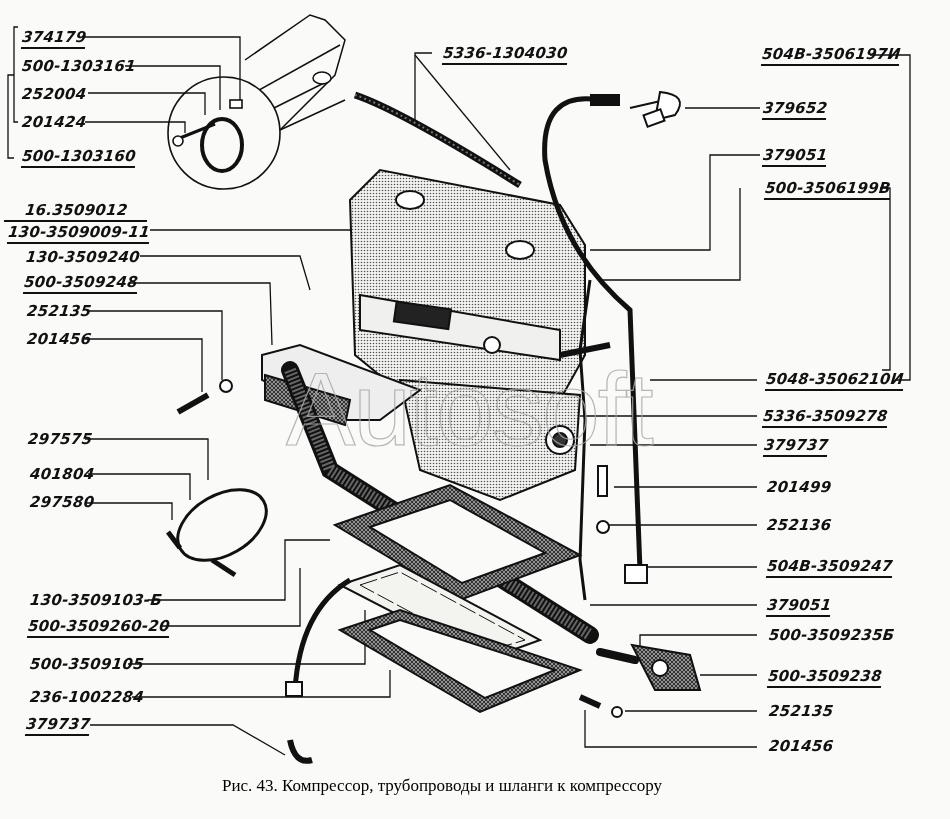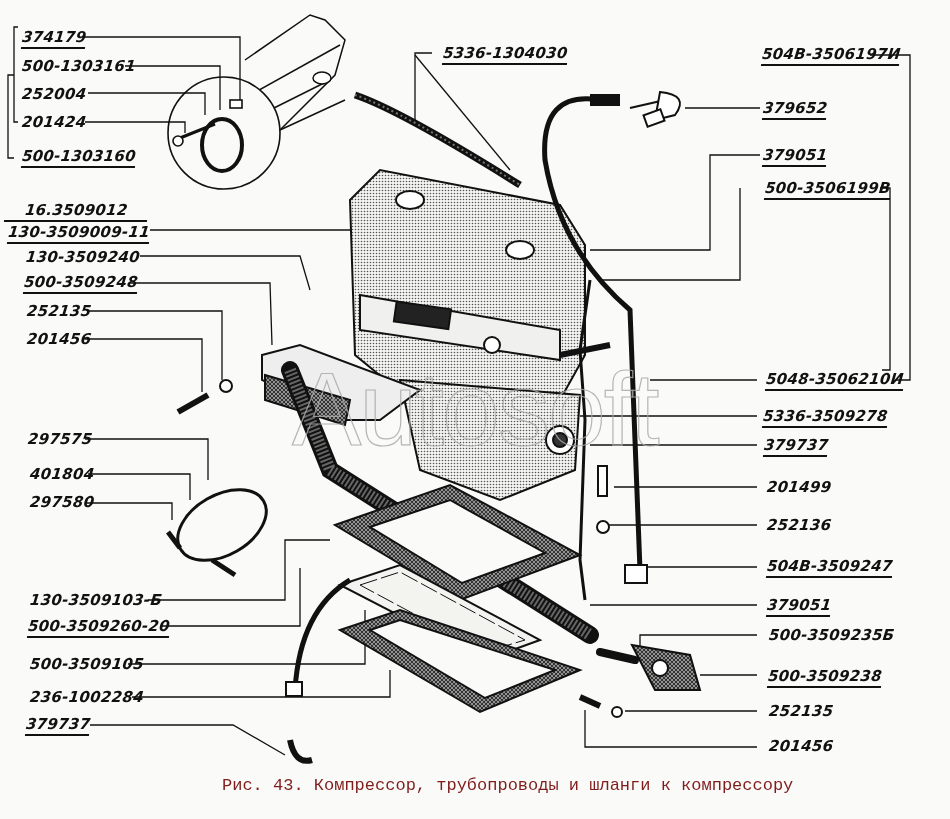--- a/index.html
+++ b/index.html
@@ -1,21 +1,21 @@
 <!DOCTYPE html>
 <html><head>
 <meta charset="utf-8">
 <style>
   html, body { margin: 0; padding: 0; background: #fafaf8; }
   body { width: 950px; height: 819px; position: relative; overflow: hidden; font-family: "Liberation Sans", sans-serif; }
   #stage { position: absolute; left: 0; top: 0; width: 950px; height: 819px; }
   .lbl { position: absolute; font-family: "DejaVu Sans", sans-serif; font-style: italic; font-size: 15px; font-weight: bold; color: #111; letter-spacing: 0.3px; white-space: nowrap; line-height: 18px; transform: skewX(-6deg); }
   .lbl.u { border-bottom: 2px solid #111; padding-bottom: 1px; }
-  .caption { position: absolute; left: 222px; top: 776px; font-family: Liberation Mono, monospace; font-size: 17px; color: #7f1d1d; white-space: nowrap; }
-  .watermark { position: absolute; left: 292px; top: 350px; font-family: "Liberation Sans", sans-serif; font-size: 104px; color: transparent; -webkit-text-stroke: 1.2px #aaa; letter-spacing: -2px; opacity: 0.85; }
+  .caption { position: absolute; left: 222px; top: 776px; font-family: Liberation Serif, serif; font-size: 17px; color: #000000; white-space: nowrap; }
+  .watermark { position: absolute; left: 286px; top: 350px; font-family: "Liberation Sans", sans-serif; font-size: 104px; color: transparent; -webkit-text-stroke: 1.2px #aaa; letter-spacing: -2px; opacity: 0.85; }
 </style>
 </head>
 <body>
 
 <div id="stage">
 
   <svg width="950" height="819" viewBox="0 0 950 819" style="position:absolute;left:0;top:0">
     <defs>
       <pattern id="hatch" width="4" height="4" patternUnits="userSpaceOnUse">
         <rect width="4" height="4" fill="#333"></rect>

